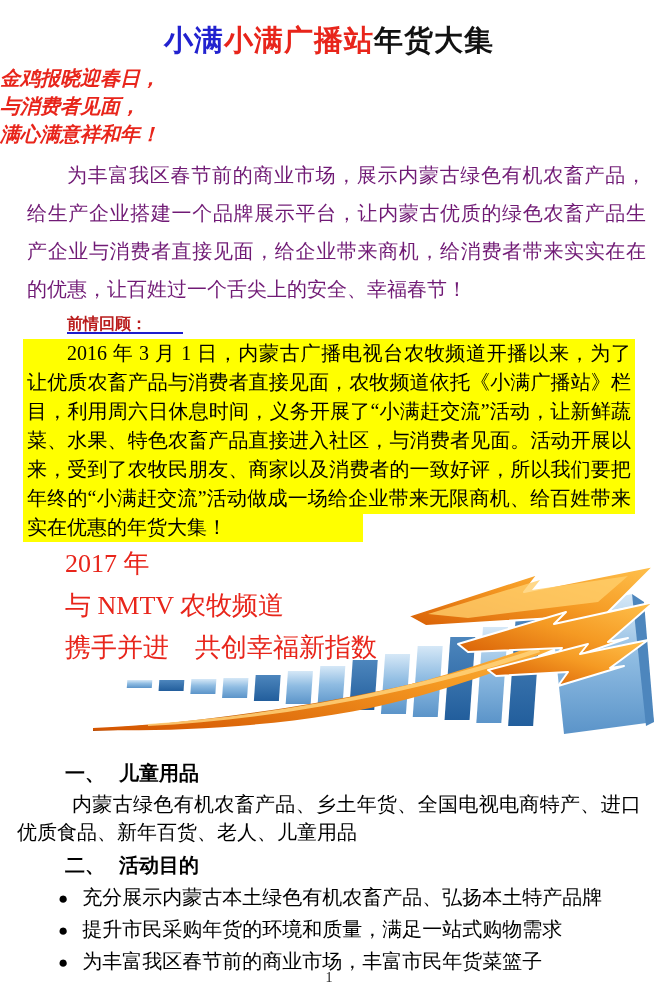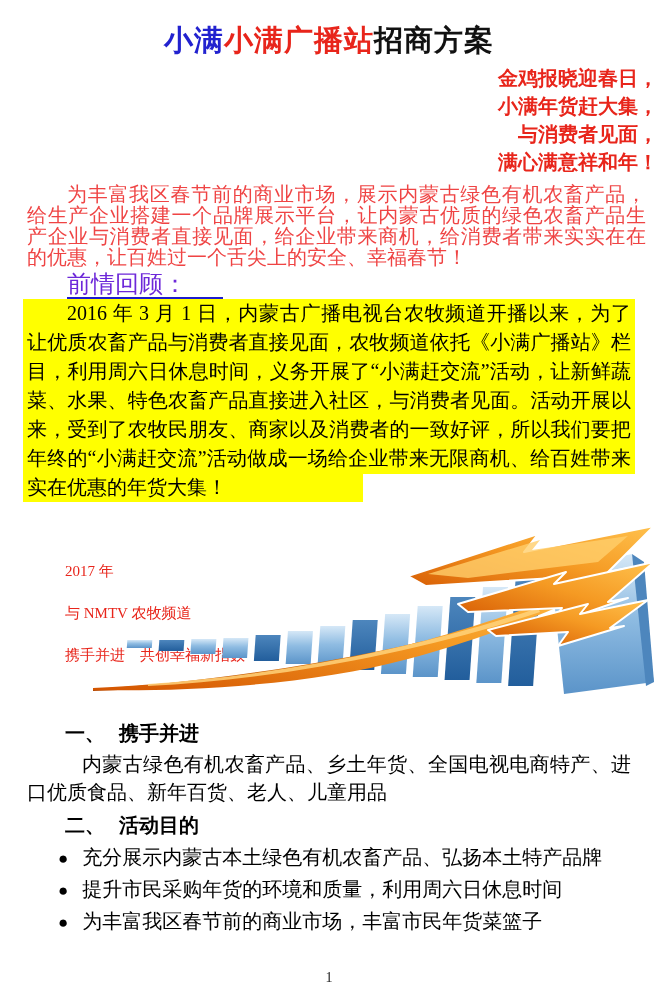--- a/index.html
+++ b/index.html
@@ -18,41 +18,42 @@
     font-size:29px;
     font-weight:bold;
     letter-spacing:1px;
     line-height:40px;
   }
   .t-blue{color:#2222cf;margin-top:8px;}
   .t-red{color:#e8251b;}
   .t-black{color:#111111;}
   
   .poem{
-    text-align:right;
+    text-align:left;
     font-size:20px;
     font-weight:bold;
     color:#e8251b;
     line-height:28px;
+    font-style:italic;
   }
   
   .intro{
     margin:8px 12px 0 27px;
     font-size:20px;
-    line-height:21px;
-    color:#ef4444;
+    line-height:38px;
+    color:#701a75;
     text-align:justify;
     text-indent:40px;
   }
   
   .recap-head{
     margin:3px 0 1px 67px;
-    font-size:24px;
-    font-weight:normal;
-    color:#6d28d9;
+    font-size:16px;
+    font-weight:bold;
+    color:#b91c1c;
     line-height:26px;
   }
   .recap-head .u{
     border-bottom:2px solid #1c1ccd;
     padding-right:36px;
   }
   
   .recap-wrap{position:relative;margin:2px 23px 0 23px;}
   .recap{
     margin:0;
@@ -67,32 +68,32 @@
   .recap-mask{
     position:absolute;
     right:0;bottom:0;
     width:272px;height:28px;
     background:#ffffff;
   }
   
   .banner{position:relative;height:212px;}
   .slogan{
     position:absolute;left:65px;top:12px;
-    font-size:15px;color:#e8251b;line-height:20px;margin-top:47px;
+    font-size:26px;color:#e8251b;line-height:20px;
   }
   .slogan-line{margin-bottom:22px;white-space:pre;}
   .chart-img{position:absolute;right:0;bottom:6px;width:570px;height:192px;}
   
   .sec-h{
     margin:4px 27px 2px 65px;
     font-size:20px;font-weight:bold;line-height:30px;
   }
   .sec-num{margin-right:14px;}
   .sec-body{
-    margin:0 27px;
+    margin:0 17px;
     font-size:20px;line-height:28px;
     text-align:justify;text-indent:55px;
   }
   .bullets{
     list-style:none;
     margin:2px 27px 0 58px;padding:0;
     font-size:20px;
   }
   .bullets li{
     display:flex;align-items:baseline;gap:14px;
@@ -103,25 +104,24 @@
   .pagenum{
     position:absolute;left:0;right:0;bottom:14px;
     text-align:center;font-size:14px;color:#222;
   }
 </style>
 </head>
 <body>
 
 <div class="page">
 
-  <h1 class="title"><span class="t-blue">小满</span><span class="t-red">小满广播站</span><span class="t-black">招商方案</span></h1>
+  <h1 class="title"><span class="t-blue">小满</span><span class="t-red">小满广播站</span><span class="t-black">年货大集</span></h1>
 
   <div class="poem">
     <div class="poem-line">金鸡报晓迎春日，</div>
-    <div class="poem-line">小满年货赶大集，</div>
     <div class="poem-line">与消费者见面，</div>
     <div class="poem-line">满心满意祥和年！</div>
   </div>
 
   <p class="intro">为丰富我区春节前的商业市场，展示内蒙古绿色有机农畜产品，给生产企业搭建一个品牌展示平台，让内蒙古优质的绿色农畜产品生产企业与消费者直接见面，给企业带来商机，给消费者带来实实在在的优惠，让百姓过一个舌尖上的安全、幸福春节！</p>
 
   <p class="recap-head"><span class="u">前情回顾：</span></p>
 
   <div class="recap-wrap">
     <p class="recap">2016 年 3 月 1 日，内蒙古广播电视台农牧频道开播以来，为了让优质农畜产品与消费者直接见面，农牧频道依托《小满广播站》栏目，利用周六日休息时间，义务开展了“小满赶交流”活动，让新鲜蔬菜、水果、特色农畜产品直接进入社区，与消费者见面。活动开展以来，受到了农牧民朋友、商家以及消费者的一致好评，所以我们要把年终的“小满赶交流”活动做成一场给企业带来无限商机、给百姓带来实在优惠的年货大集！</p>
@@ -179,34 +179,34 @@
       <path d="M5,172 C120,167 260,148 360,118 C430,97 472,82 508,60 L516,70 C462,96 400,121 320,143 C220,170 90,176 5,174 Z" fill="url(#og)"></path>
       <path d="M60,168 C200,158 330,132 450,92 L452,96 C340,134 190,164 60,170 Z" fill="#ffd27a" opacity="0.85"></path>
 
       <polygon points="320,60 450,18 436,36 566,10 520,56 540,52 452,82 466,62 338,70" fill="url(#og)" stroke="#ffffff" stroke-width="2" stroke-linejoin="round"></polygon>
       <polygon points="370,88 478,56 466,68 566,46 520,86 540,82 460,110 474,92 380,96" fill="url(#og)" stroke="#ffffff" stroke-width="2" stroke-linejoin="round"></polygon>
       <polygon points="400,114 500,88 492,98 560,84 522,112 536,110 470,130 480,116 408,120" fill="url(#og)" stroke="#ffffff" stroke-width="2" stroke-linejoin="round"></polygon>
       <polygon points="340,58 452,24 444,34 540,20 510,46 380,62" fill="#ffce6b" opacity="0.8"></polygon>
     </svg>
   </div>
 
-  <h2 class="sec-h"><span class="sec-num">一、</span><span>携手并进</span></h2>
+  <h2 class="sec-h"><span class="sec-num">一、</span><span>儿童用品</span></h2>
 
   <p class="sec-body">内蒙古绿色有机农畜产品、乡土年货、全国电视电商特产、进口优质食品、新年百货、老人、儿童用品</p>
 
   <h2 class="sec-h"><span class="sec-num">二、</span><span>活动目的</span></h2>
 
   <ul class="bullets">
     <li>
         <span class="bullet-marker">●</span>
         <span>充分展示内蒙古本土绿色有机农畜产品、弘扬本土特产品牌</span>
       </li>
     <li>
         <span class="bullet-marker">●</span>
-        <span>提升市民采购年货的环境和质量，利用周六日休息时间</span>
+        <span>提升市民采购年货的环境和质量，满足一站式购物需求</span>
       </li>
     <li>
         <span class="bullet-marker">●</span>
         <span>为丰富我区春节前的商业市场，丰富市民年货菜篮子</span>
       </li>
   </ul>
 
   <div class="pagenum">1</div>
 
 </div>

